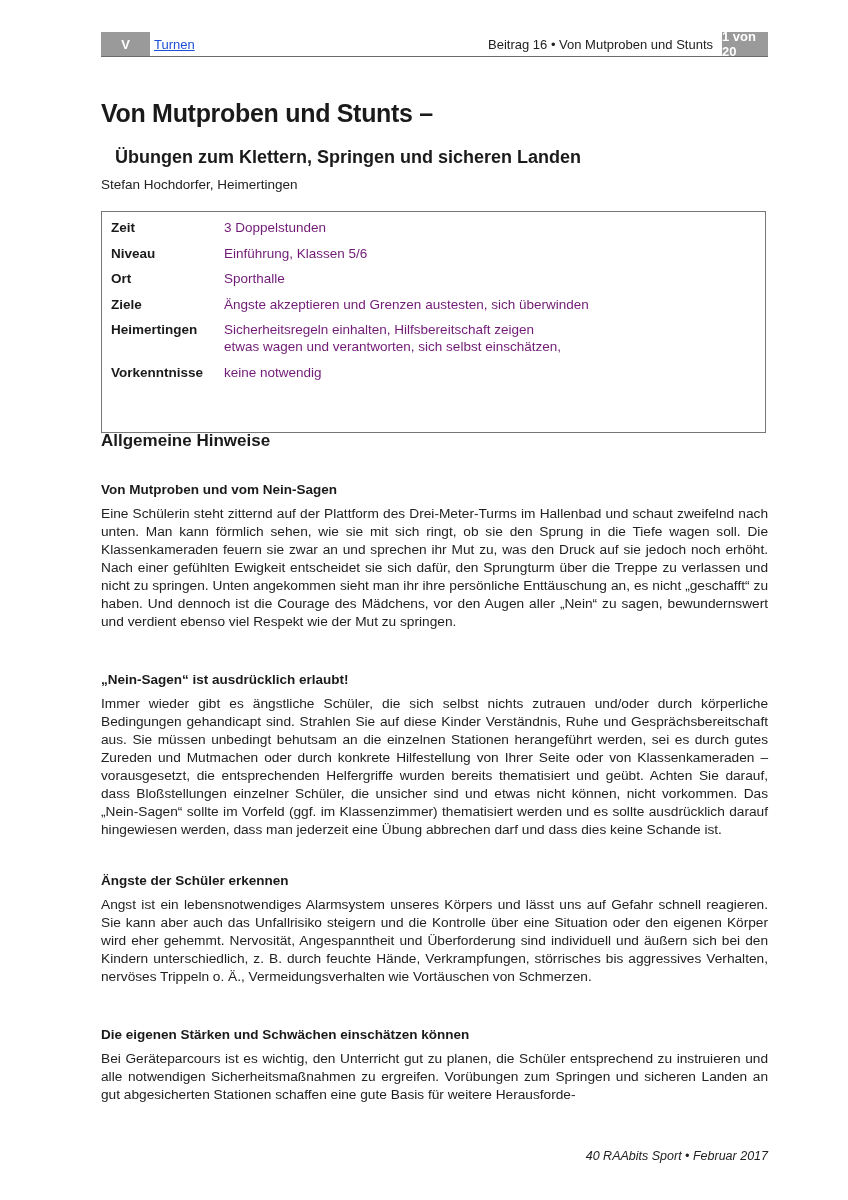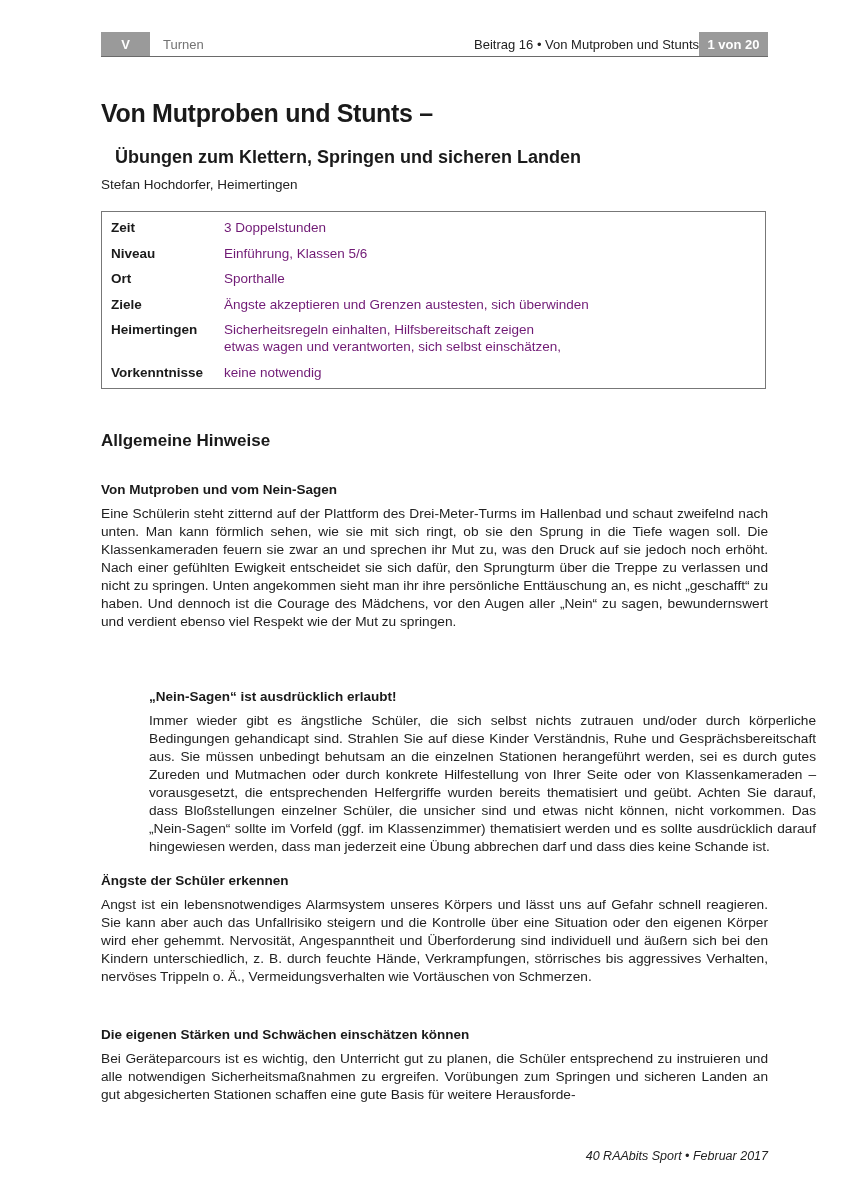--- a/index.html
+++ b/index.html
@@ -9,38 +9,38 @@
   }
   .header {
     position: absolute; left: 101px; top: 32px; width: 667px; height: 24px;
     border-bottom: 1px solid #6a6a6a; display: flex; align-items: stretch;
   }
   .hdr-box {
     background: #9a9a9a; color: #ffffff; font-weight: bold; font-size: 13px;
     display: flex; align-items: center; justify-content: center;
   }
   .hdr-left { width: 49px; }
-  .hdr-right { width: 69px; }
-  .hdr-cat { padding-left: 13px; font-size: 13px; display: flex; align-items: center; color: #737373; }
+  .hdr-right { width: 46px; }
+  .hdr-cat { padding-left: 4px; font-size: 13px; display: flex; align-items: center; color: #1d4ed8; text-decoration: underline; }
   .hdr-spacer { flex: 1; }
-  .hdr-title { font-size: 13px; display: flex; align-items: center; color: #222; }
+  .hdr-title { font-size: 13px; display: flex; align-items: center; padding-right: 9px; color: #222; }
 
   .title {
     position: absolute; left: 101px; top: 99px; font-size: 25px; font-weight: bold;
     letter-spacing: -0.3px; color: #1a1a1a; margin: 0;
   }
   .subtitle {
     position: absolute; left: 101px; top: 133px; font-size: 18px; font-weight: bold;
     color: #1a1a1a; margin: 14px;
   }
   .author {
     position: absolute; left: 101px; top: 177px; font-size: 13.5px; color: #222;
   }
   .infobox {
-    position: absolute; left: 101px; top: 211px; width: 665px; height: 178px;
+    position: absolute; left: 101px; top: 211px; width: 665px; height: 222px;
     border: 1px solid #777; box-sizing: border-box; padding: 7px 0 0 9px;
   }
   .info-row { display: flex; font-size: 13.5px; line-height: 17px; margin-bottom: 8.5px; }
   .info-label { width: 113px; font-weight: bold; color: #1a1a1a; flex-shrink: 0; }
   .info-value { color: #701a75; }
 
   .section {
     position: absolute; left: 101px; width: 667px; font-size: 13.5px;
   }
   h2.sec-h {
@@ -102,21 +102,21 @@
   </div>
 </div>
 
 <h2 class="sec-h">Allgemeine Hinweise</h2>
 
 <div class="section" style="top:481px;">
   <h3 class="sub-h">Von Mutproben und vom Nein-Sagen</h3>
   <p class="body">Eine Schülerin steht zitternd auf der Plattform des Drei-Meter-Turms im Hallenbad und schaut zweifelnd nach unten. Man kann förmlich sehen, wie sie mit sich ringt, ob sie den Sprung in die Tiefe wagen soll. Die Klassenkameraden feuern sie zwar an und sprechen ihr Mut zu, was den Druck auf sie jedoch noch erhöht. Nach einer gefühlten Ewigkeit entscheidet sie sich dafür, den Sprungturm über die Treppe zu verlassen und nicht zu springen. Unten angekommen sieht man ihr ihre persön­liche Enttäuschung an, es nicht „geschafft“ zu haben. Und dennoch ist die Courage des Mädchens, vor den Augen aller „Nein“ zu sagen, bewundernswert und verdient ebenso viel Respekt wie der Mut zu springen.</p>
 </div>
 
-<div class="section" style="top:688px;margin-left:48px;">
+<div class="section" style="top:671px;">
   <h3 class="sub-h">„Nein-Sagen“ ist ausdrücklich erlaubt!</h3>
   <p class="body">Immer wieder gibt es ängstliche Schüler, die sich selbst nichts zutrauen und/oder durch körperliche Bedingungen gehandicapt sind. Strahlen Sie auf diese Kinder Verständnis, Ruhe und Gesprächs­bereitschaft aus. Sie müssen unbedingt behutsam an die einzelnen Stationen herangeführt werden, sei es durch gutes Zureden und Mutmachen oder durch konkrete Hilfestellung von Ihrer Seite oder von Klassenkameraden – vorausgesetzt, die entsprechenden Helfergriffe wurden bereits thema­tisiert und geübt. Achten Sie darauf, dass Bloßstellungen einzelner Schüler, die unsicher sind und etwas nicht können, nicht vorkommen. Das „Nein-Sagen“ sollte im Vorfeld (ggf. im Klassenzimmer) thematisiert werden und es sollte ausdrücklich darauf hingewiesen werden, dass man jederzeit eine Übung abbrechen darf und dass dies keine Schande ist.</p>
 </div>
 
 <div class="section" style="top:872px;">
   <h3 class="sub-h">Ängste der Schüler erkennen</h3>
   <p class="body">Angst ist ein lebensnotwendiges Alarmsystem unseres Körpers und lässt uns auf Gefahr schnell reagieren. Sie kann aber auch das Unfallrisiko steigern und die Kontrolle über eine Situation oder den eigenen Körper wird eher gehemmt. Nervosität, Angespanntheit und Überforderung sind indivi­duell und äußern sich bei den Kindern unterschiedlich, z. B. durch feuchte Hände, Verkrampfungen, störrisches bis aggressives Verhalten, nervöses Trippeln o. Ä., Vermeidungsverhalten wie Vor­täuschen von Schmerzen.</p>
 </div>
 
 <div class="section" style="top:1026px;">

